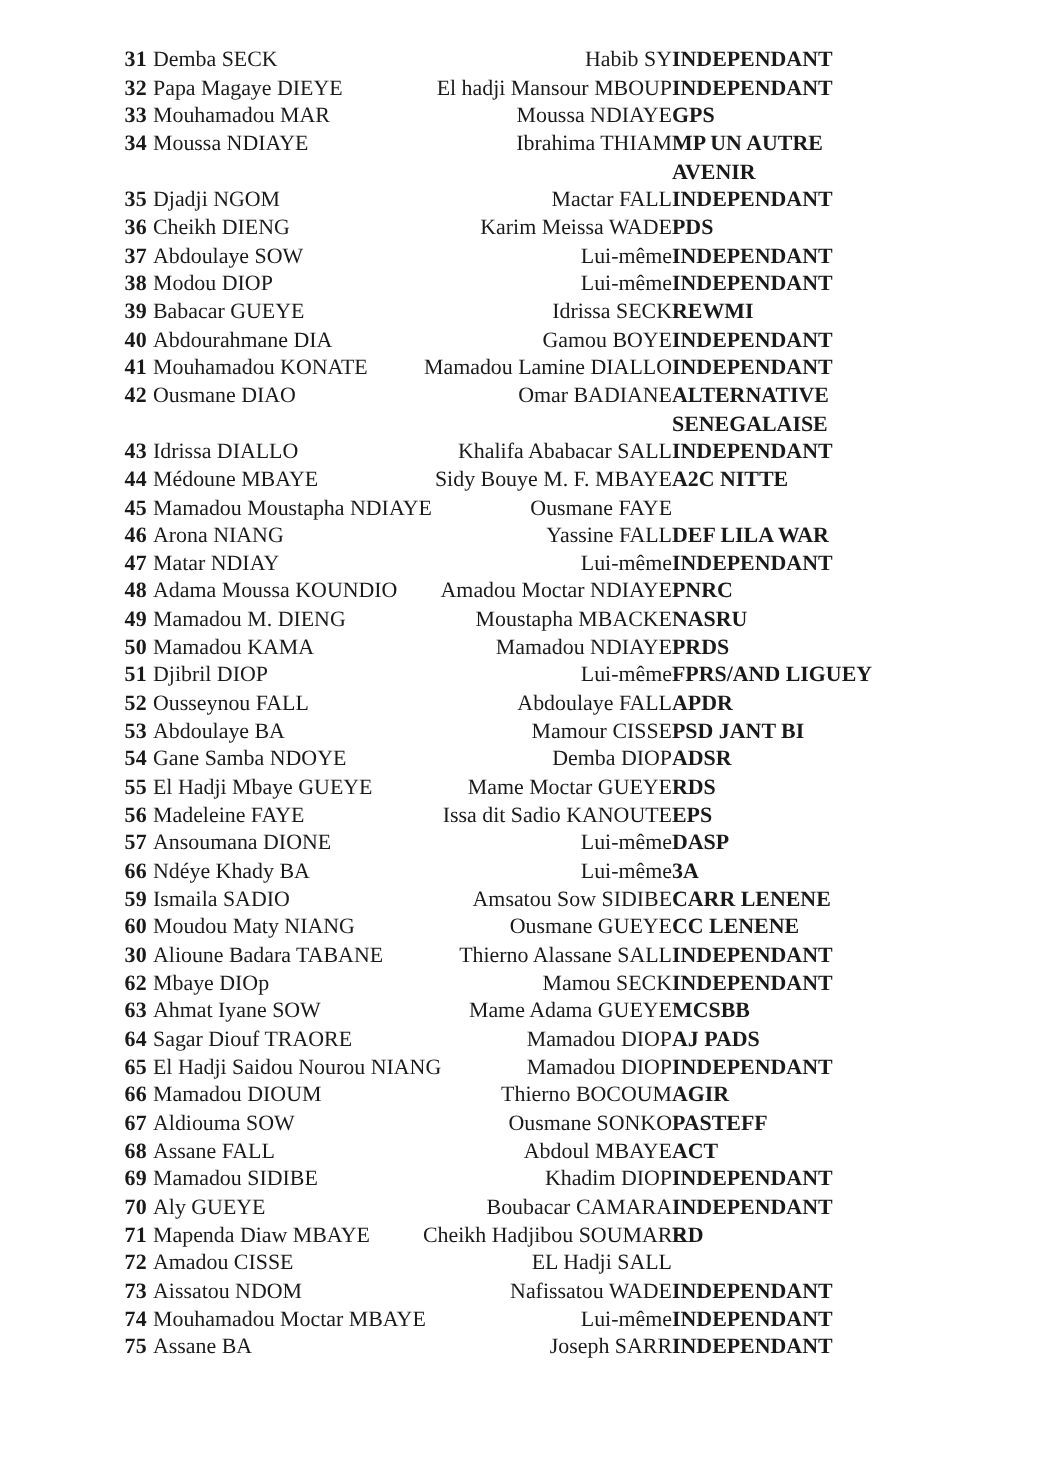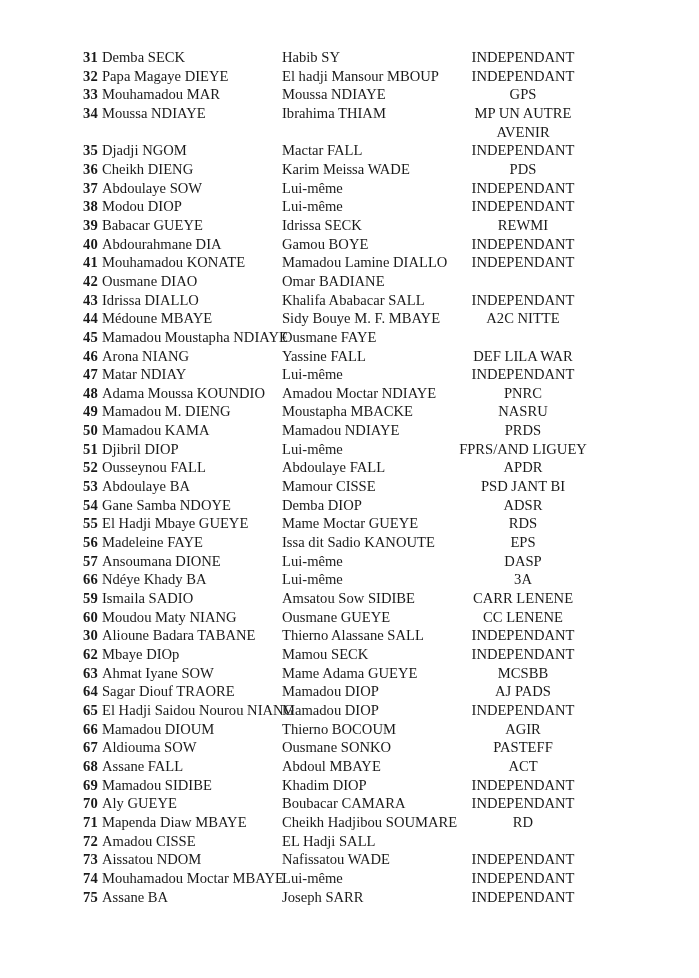--- a/index.html
+++ b/index.html
@@ -11,44 +11,46 @@
     position: relative;
     width: 699px;
     height: 978px;
     background: #ffffff;
     overflow: hidden;
     font-family: "Liberation Serif", "DejaVu Serif", serif;
     font-size: 14.6px;
     line-height: 18.65px;
     color: #1a1a1a;
     box-sizing: border-box;
-    padding-top: 48px;
+    padding-top: 31px;
   }
   .list {
     width: 100%;
   }
   .row {
     display: grid;
     grid-template-columns: 199px 166px 150px;
     padding-left: 83px;
     align-items: start;
   }
   .c1 {
     white-space: nowrap;
   }
   .c1 .num {
     font-weight: bold;
     margin-right: 4px;
     letter-spacing: 0.2px;
   }
   .c2 {
     white-space: nowrap;
+    text-align: right;
   }
   .c3 {
-    text-align: center;
+    text-align: left;
+    font-weight: bold;
   }
 </style>
 </head>
 <body>
 
 <div class="page">
   <div class="list">
   <div class="row">
     <div class="c1"><span class="num">31</span><span class="name">Demba SECK</span></div>
     <div class="c2">Habib SY</div>
@@ -111,20 +113,21 @@
 
   <div class="row">
     <div class="c1"><span class="num">41</span><span class="name">Mouhamadou KONATE</span></div>
     <div class="c2">Mamadou Lamine DIALLO</div>
     <div class="c3">INDEPENDANT</div>
   </div>
 
   <div class="row">
     <div class="c1"><span class="num">42</span><span class="name">Ousmane DIAO</span></div>
     <div class="c2">Omar BADIANE</div>
+    <div class="c3">ALTERNATIVE SENEGALAISE</div>
   </div>
 
   <div class="row">
     <div class="c1"><span class="num">43</span><span class="name">Idrissa DIALLO</span></div>
     <div class="c2">Khalifa Ababacar SALL</div>
     <div class="c3">INDEPENDANT</div>
   </div>
 
   <div class="row">
     <div class="c1"><span class="num">44</span><span class="name">Médoune MBAYE</span></div>

